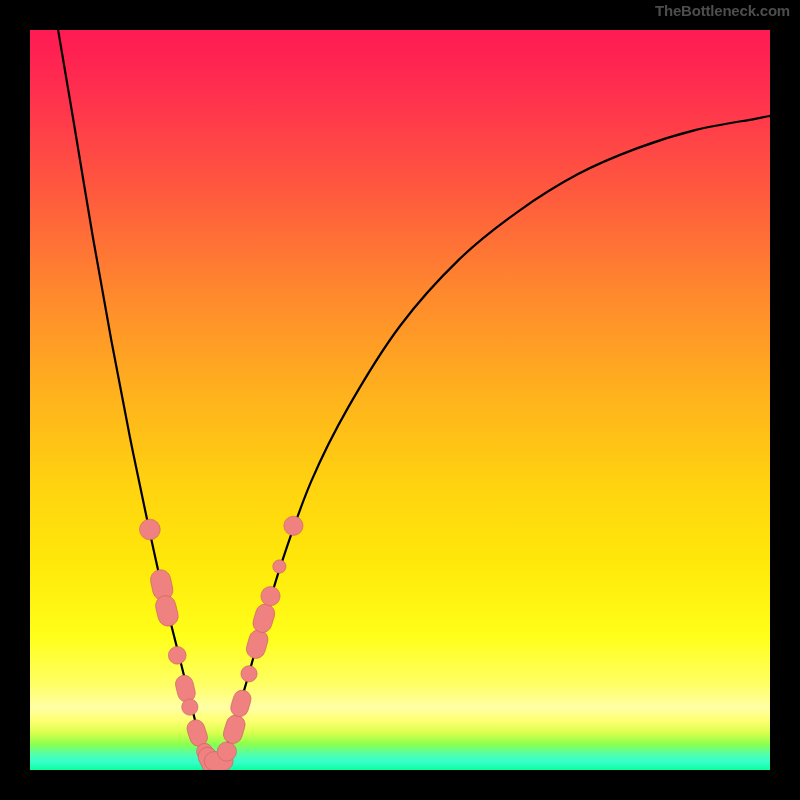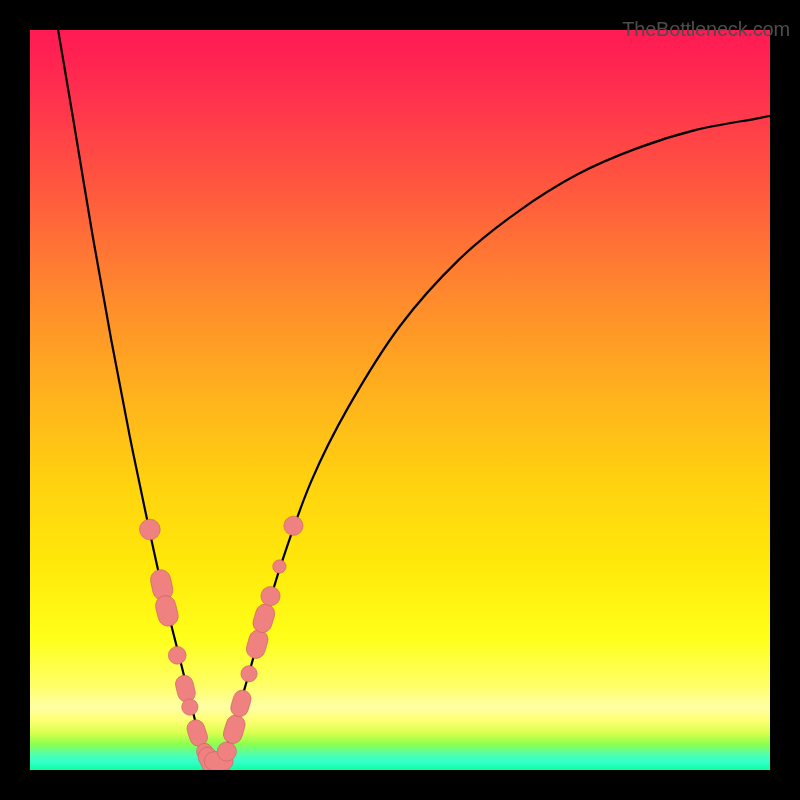--- a/index.html
+++ b/index.html
@@ -39,25 +39,25 @@
       #ffff73 93.3%,
       #d9ff4d 95%,
       #8cff4d 96.5%,
       #4dffb3 98%,
       #33ffcc 99%,
       #0dff99 100%
     );
   }
   .watermark {
     position: absolute;
-    top: 18px;
+    top: 2px;
     right: 10px;
     color: #4d4d4d;
-    font-size: 20px;
-    font-weight: 400;
+    font-size: 15px;
+    font-weight: 700;
     letter-spacing: -0.2px;
     z-index: 5;
   }
   svg.curve {
     position: absolute;
     left: 0;
     top: 0;
     width: 740px;
     height: 740px;
     z-index: 3;

